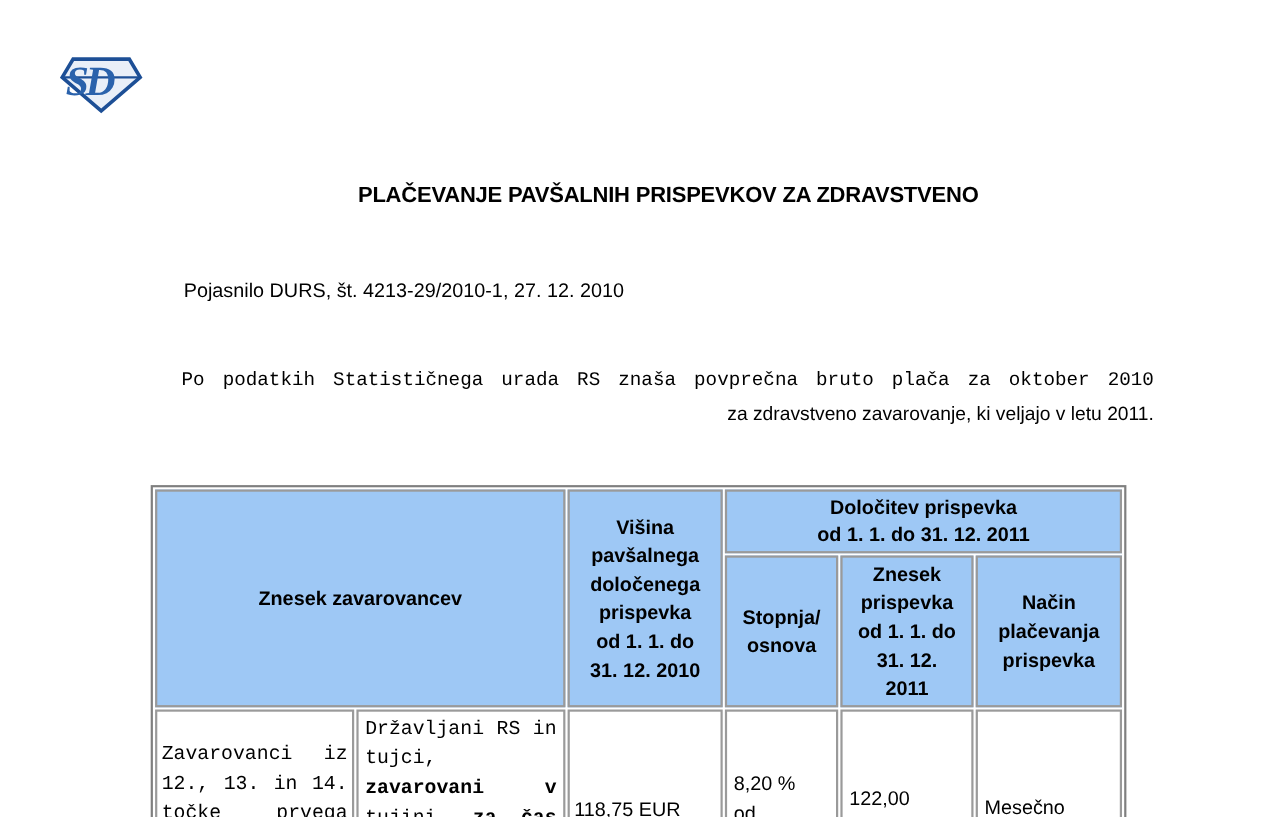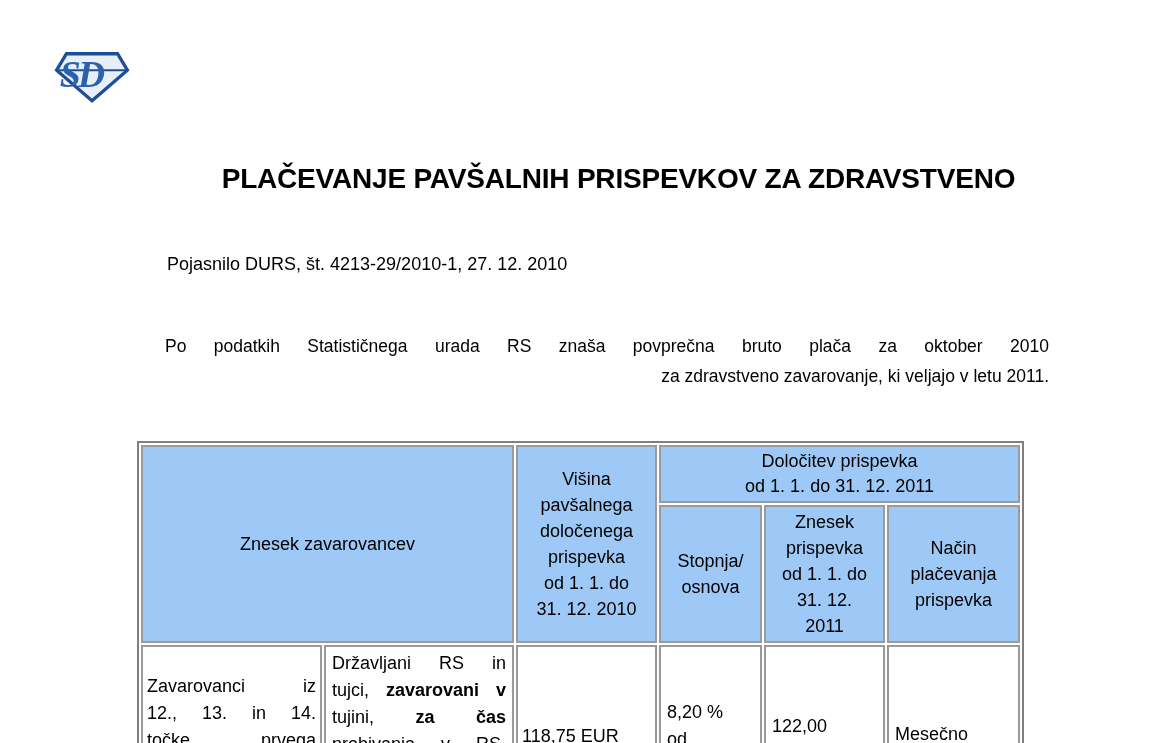--- a/index.html
+++ b/index.html
@@ -11,56 +11,56 @@
     font-family: "Liberation Sans", "DejaVu Sans", sans-serif;
     color: #000;
   }
   .abs { position: absolute; margin-left: 28px; }
 
   
   #logo { left: 26px; top: 48px; width: 76px; height: 56px; }
 
   
   #title {
-    left: 148px; top: 163px; width: 885px;
+    left: 137px; top: 163px; width: 885px;
     text-align: center;
-    font-size: 28px; font-weight: bold; line-height: 31px;
+    font-size: 20px; font-weight: bold; line-height: 31px;
     letter-spacing: -0.2px;
   }
 
   
   #subtitle {
     left: 139px; top: 252px; width: 700px;
     font-size: 18px; font-weight: normal; line-height: 24px;
   }
 
   
   #paragraph {
     left: 137px; top: 331px; width: 884px;
     font-size: 17.5px; line-height: 30px;
   }
 
   .tline { text-align: right; }
-  .tline.just { text-align: justify; text-align-last: justify; }
+  .tline.just { text-align: justify; text-align-last: justify; font-family: Liberation Mono, monospace; }
 
   
   #main-table {
     position: absolute; left: 137px; top: 441px;
     border-collapse: separate; border-spacing: 2px;
     border: 2px solid #7f7f7f;
     table-layout: fixed;
     background: #ffffff;
     font-size: 18px;
   }
   #main-table th, #main-table td {
     border: 2px solid #9a9a9a;
   }
   #main-table th {
     background: #9ec8f5;
-    font-weight: normal;
+    font-weight: bold;
     text-align: center;
     vertical-align: middle;
     line-height: 26px;
     padding: 2px;
   }
   #main-table th.group { line-height: 25px; }
   #main-table td {
     background: #ffffff;
     vertical-align: top;
     line-height: 27px;

